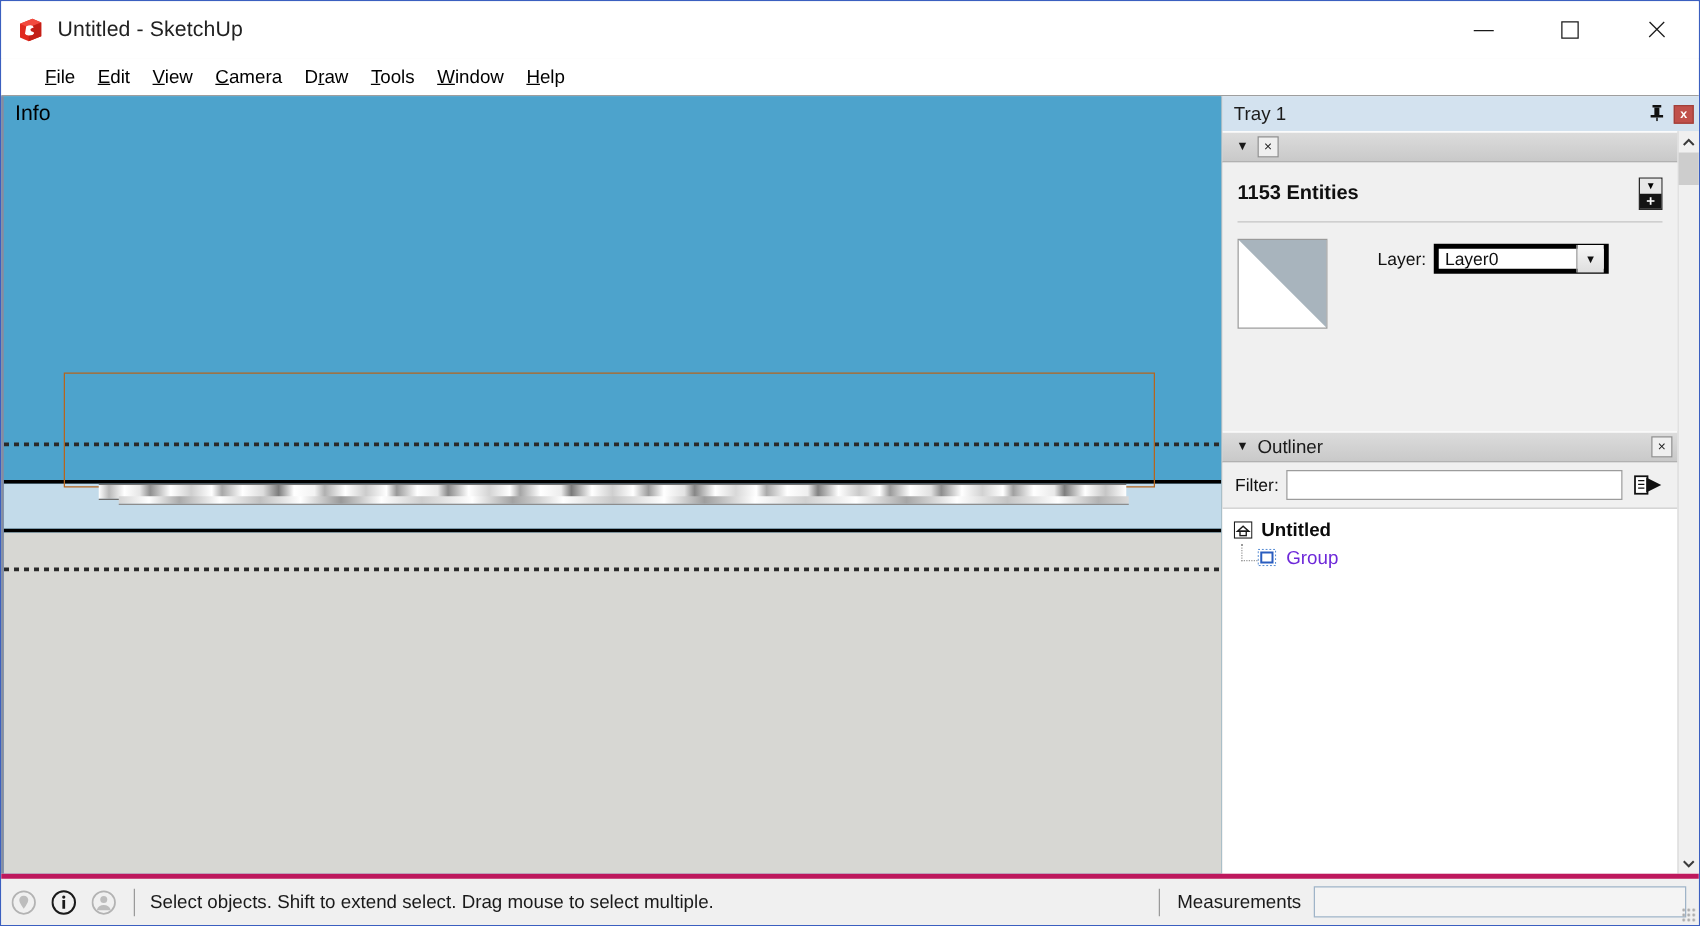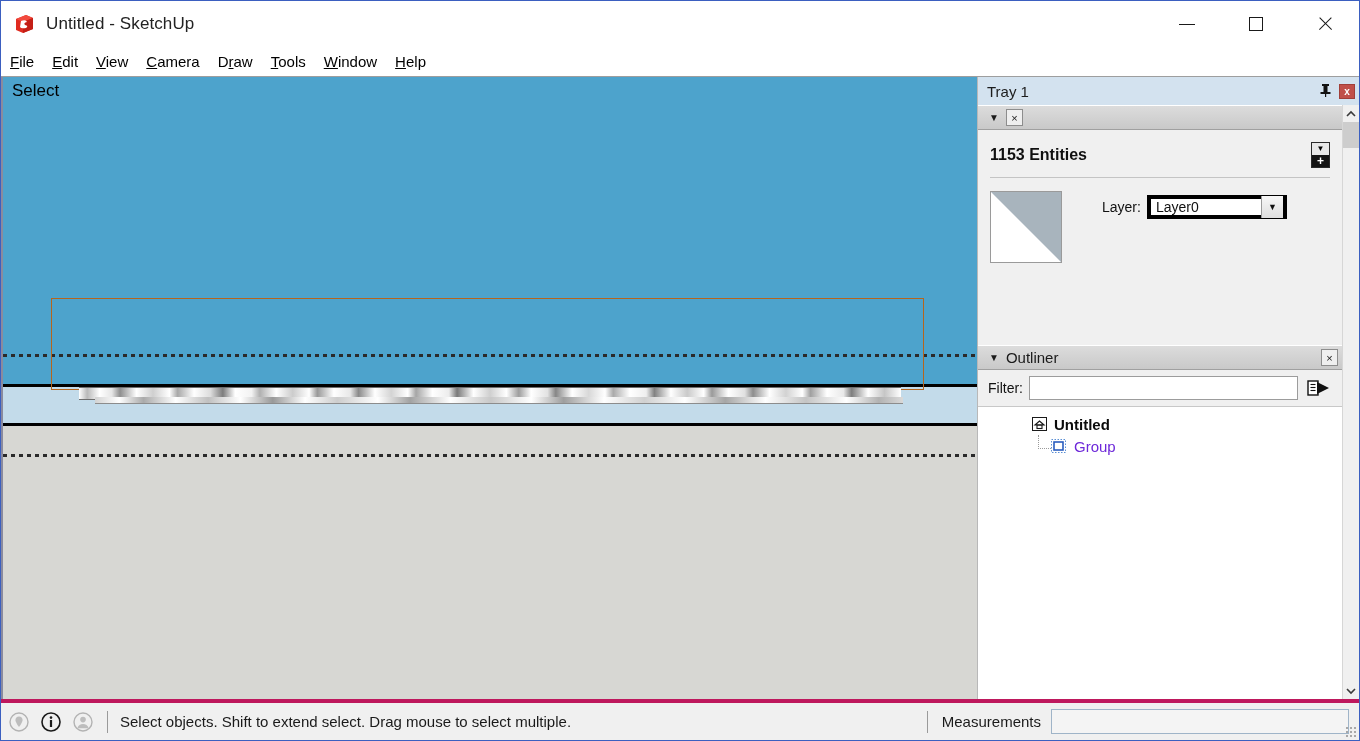--- a/index.html
+++ b/index.html
@@ -93,21 +93,21 @@
   .wb-close::before { transform: rotate(45deg); }
   .wb-close::after  { transform: rotate(-45deg); }
 
   
   .menubar {
     height: 30px;
     flex: 0 0 30px;
     background: #ffffff;
     display: flex;
     align-items: center;
-    padding-left: 0;
+    padding-left: 26px;
     border-bottom: 1px solid #9e9e9e;
     box-sizing: border-box;
   }
   .menu-item {
     font-size: 15px;
     color: #000000;
     padding: 2px 9px 3px 9px;
     white-space: nowrap;
     font-family: "Liberation Sans", sans-serif;
   }
@@ -473,21 +473,20 @@
     border-top: 1px solid #c8c8c8;
     padding: 6px 0 0 0;
     overflow: hidden;
     min-height: 0;
   }
   .tree-row {
     display: flex;
     align-items: center;
     height: 22px;
     padding-left: 9px;
-    margin-left: 45px;
   }
   .tree-row.child { padding-left: 28px; }
   .tree-icon-home {
     width: 15px; height: 14px;
     margin-right: 7px;
     position: relative;
     flex: 0 0 15px;
   }
   .tree-icon-group {
     width: 15px; height: 14px;
@@ -654,21 +653,21 @@
       <div class="ground-line"></div>
       <div class="ground"></div>
 
       <div class="axis-dotted axis-green"></div>
       <div class="axis-dotted axis-red"></div>
 
       <div class="sel-box"></div>
       <div class="geometry-strip"></div>
       <div class="geometry-strip2"></div>
 
-      <div class="view-label">Select</div>
+      <div class="view-label">Info</div>
     </div>
 
     <div class="tray">
 
       <div class="tray-header">
         <div class="tray-title">Tray 1</div>
         <div class="tray-pin">
           <svg width="11" height="13" viewBox="0 0 11 13" xmlns="http://www.w3.org/2000/svg">
             <rect x="2" y="0" width="7" height="2" fill="#111"></rect>
             <rect x="3.5" y="2" width="4" height="6" fill="#111"></rect>

